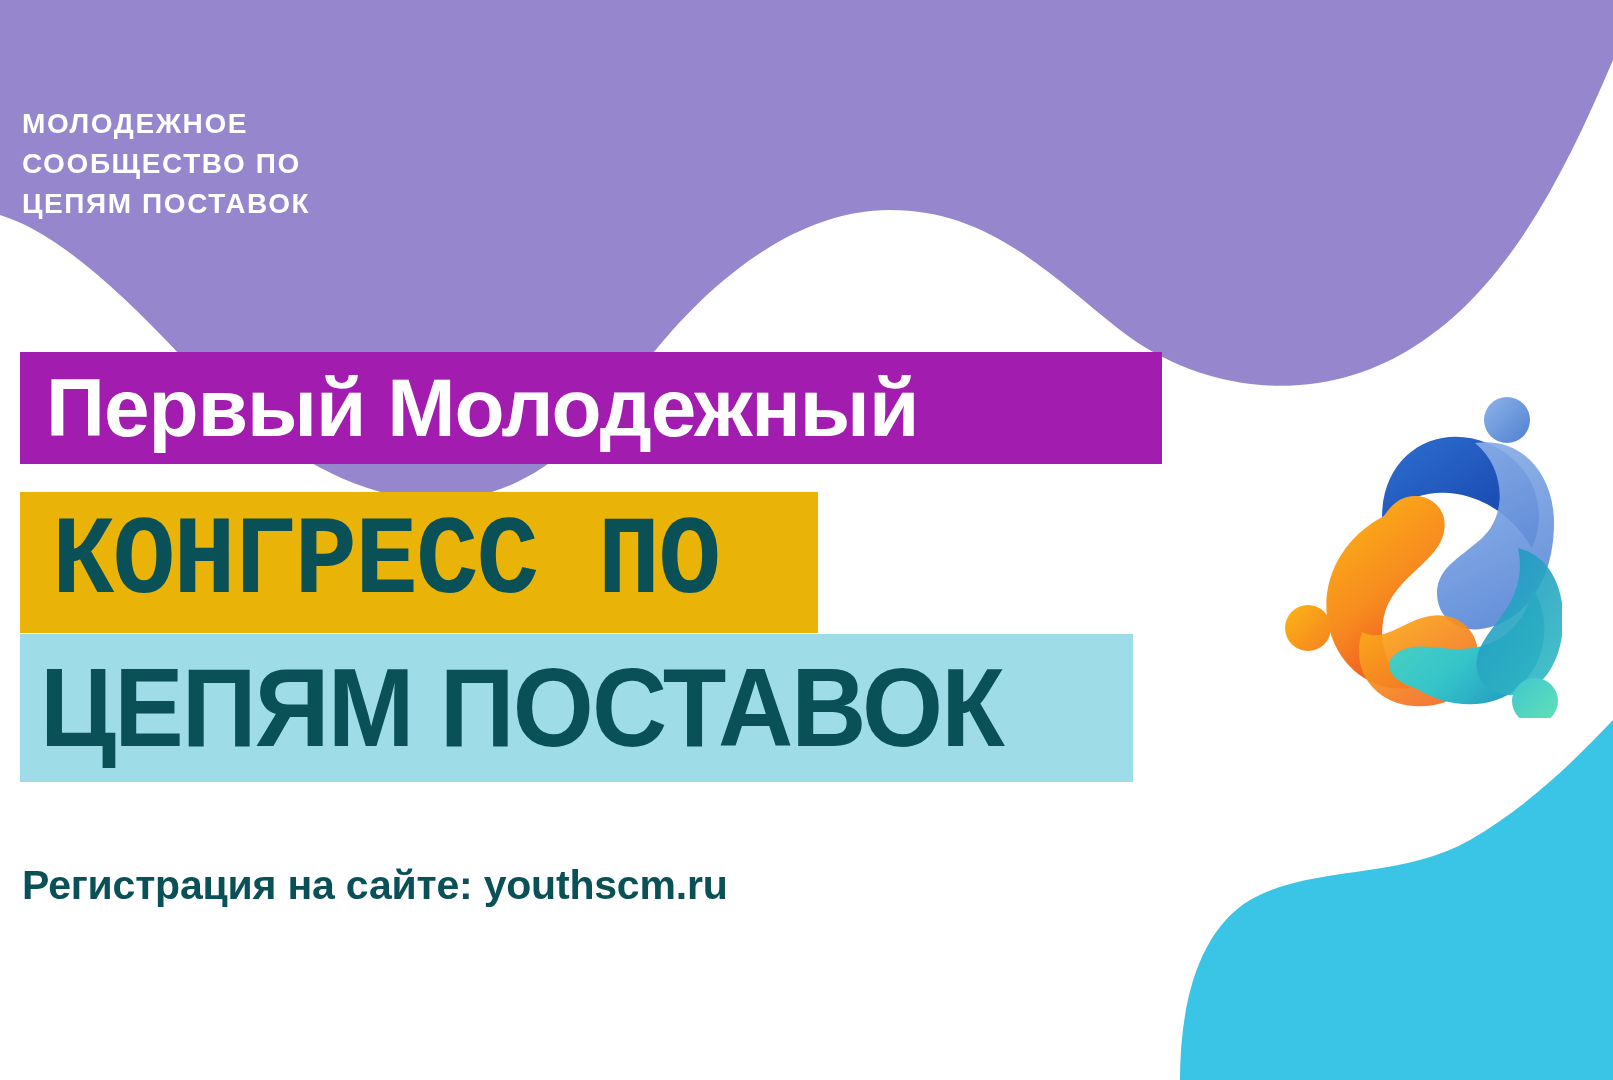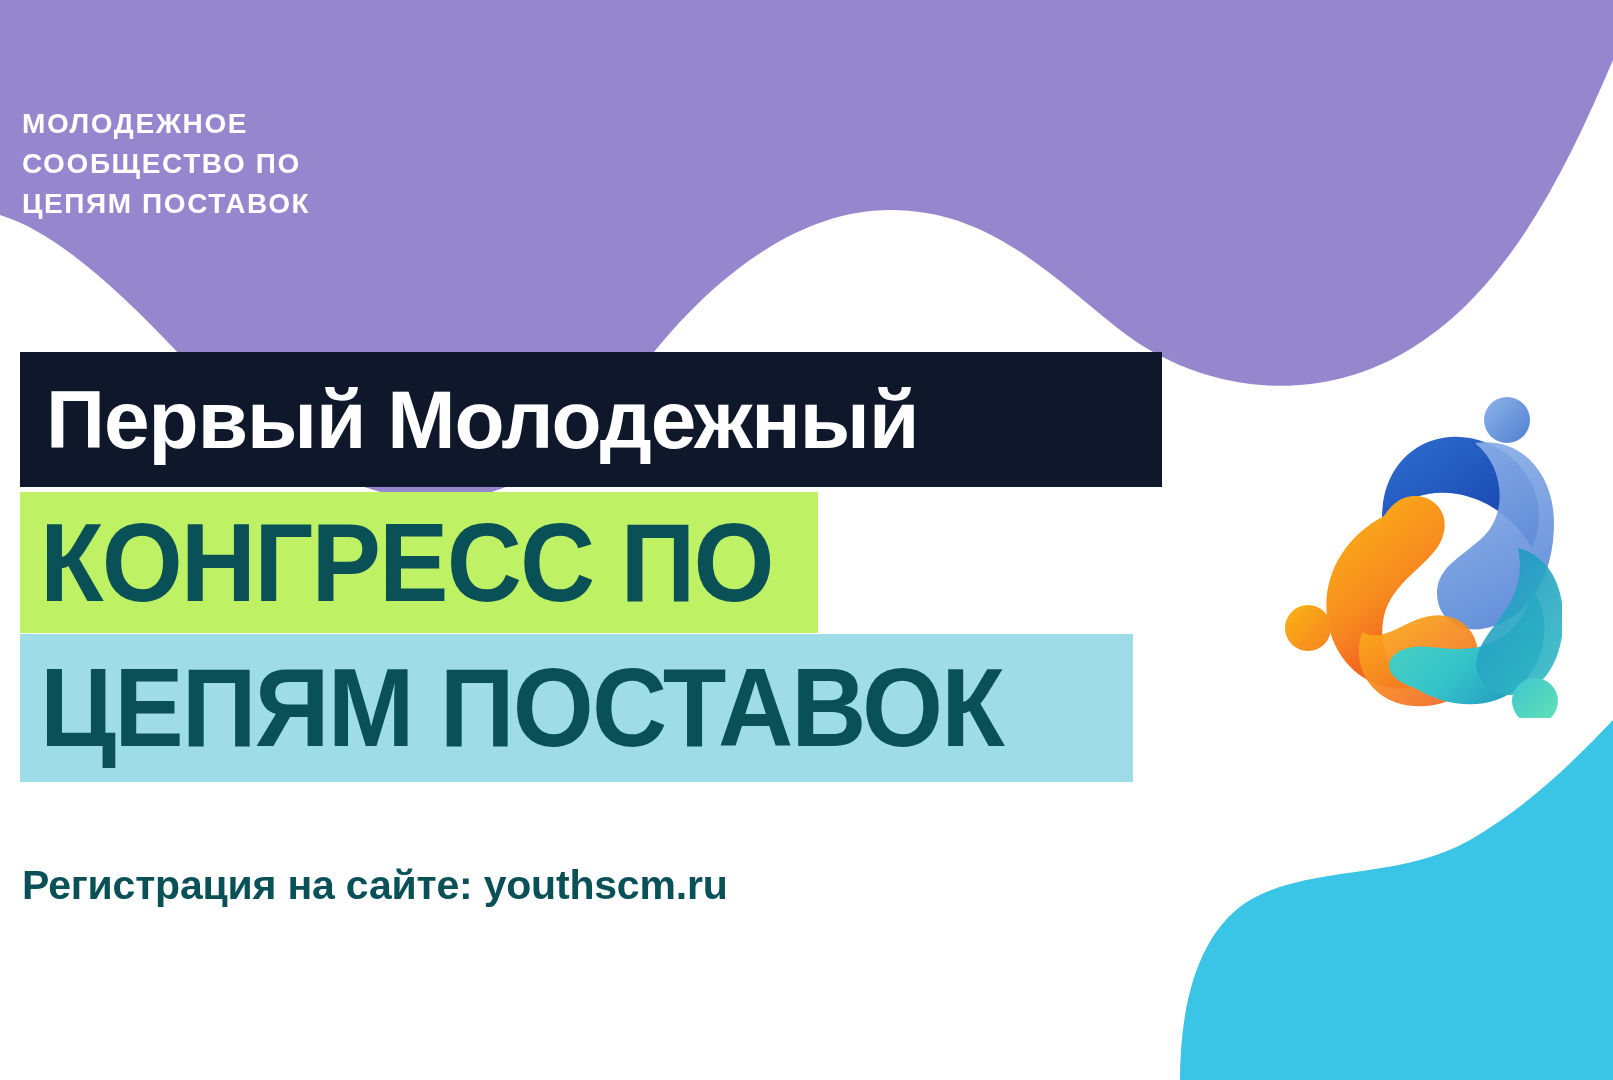--- a/index.html
+++ b/index.html
@@ -46,39 +46,40 @@
   .band {
     position: absolute;
     display: flex;
     align-items: center;
     box-sizing: border-box;
   }
   .band-dark {
     left: 20px;
     top: 352px;
     width: 1142px;
-    height: 135px;
-    background: #0f172a;
+    height: 112px;
+    background: #a21caf;
     padding-left: 26px;
   }
   .band-dark .band-text {
     color: #ffffff;
     font-size: 82px;
     font-weight: bold;
     line-height: 1;
     letter-spacing: -1px;
     white-space: nowrap;
   }
   .band-light-1 {
     left: 20px;
     top: 492px;
     width: 798px;
     height: 141px;
-    background: #bef264;
-    padding-left: 20px;
+    background: #eab308;
+    padding-left: 32px;
+    font-family: Liberation Mono, monospace;
   }
   .band-light-2 {
     left: 20px;
     top: 634px;
     width: 1113px;
     height: 148px;
     background: #9edce8;
     padding-left: 20px;
   }
   .band-light-1 .band-text,

